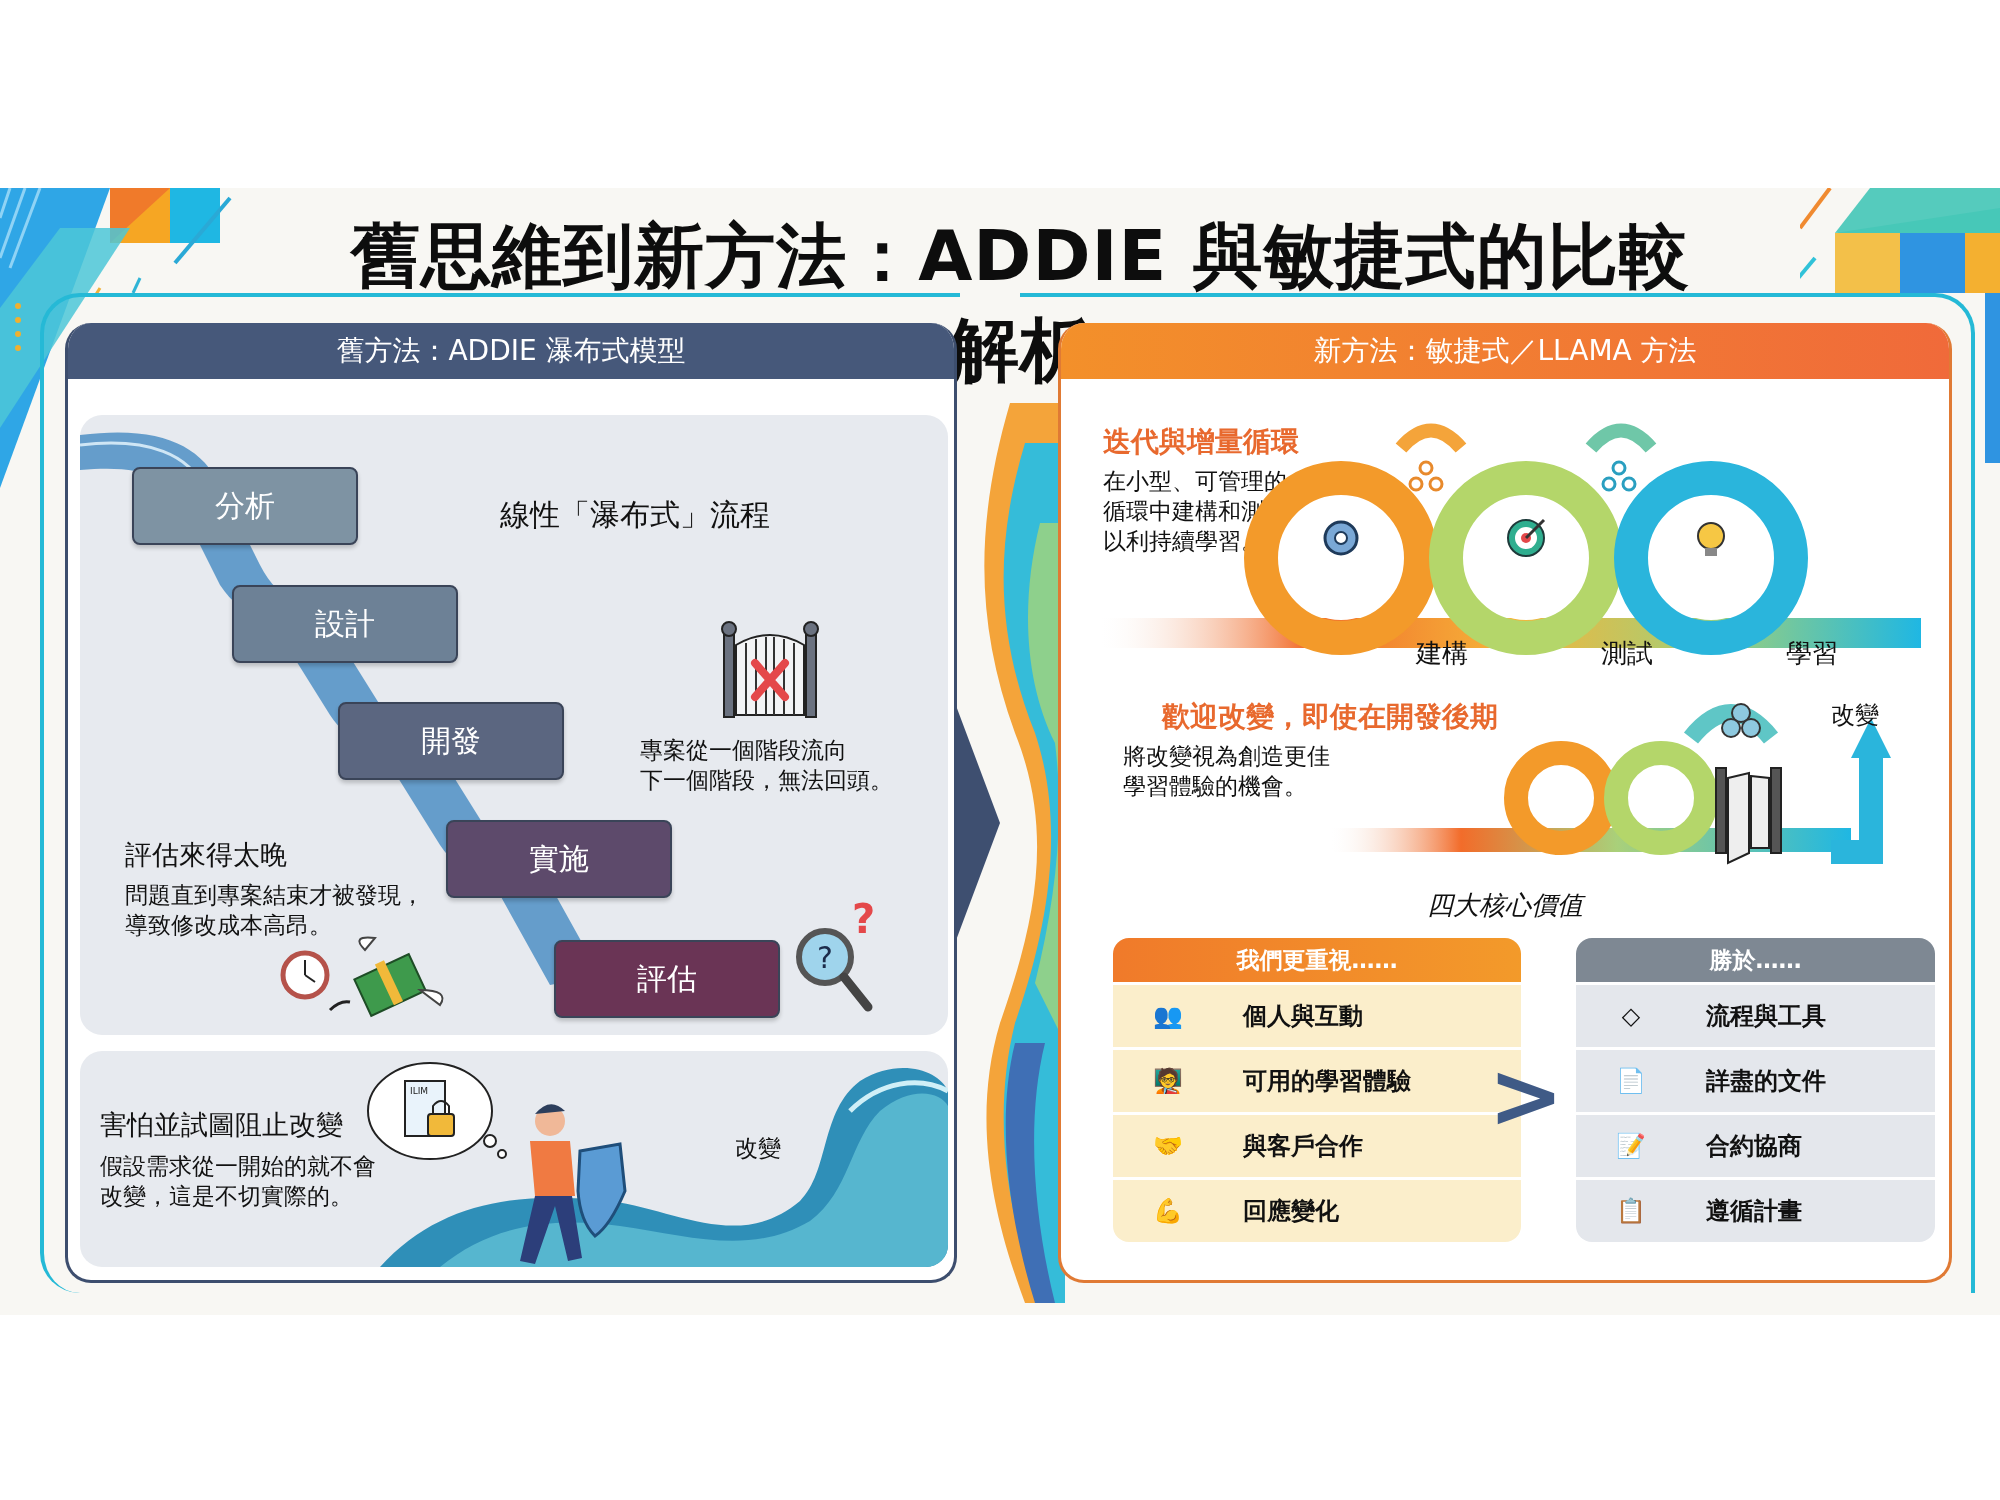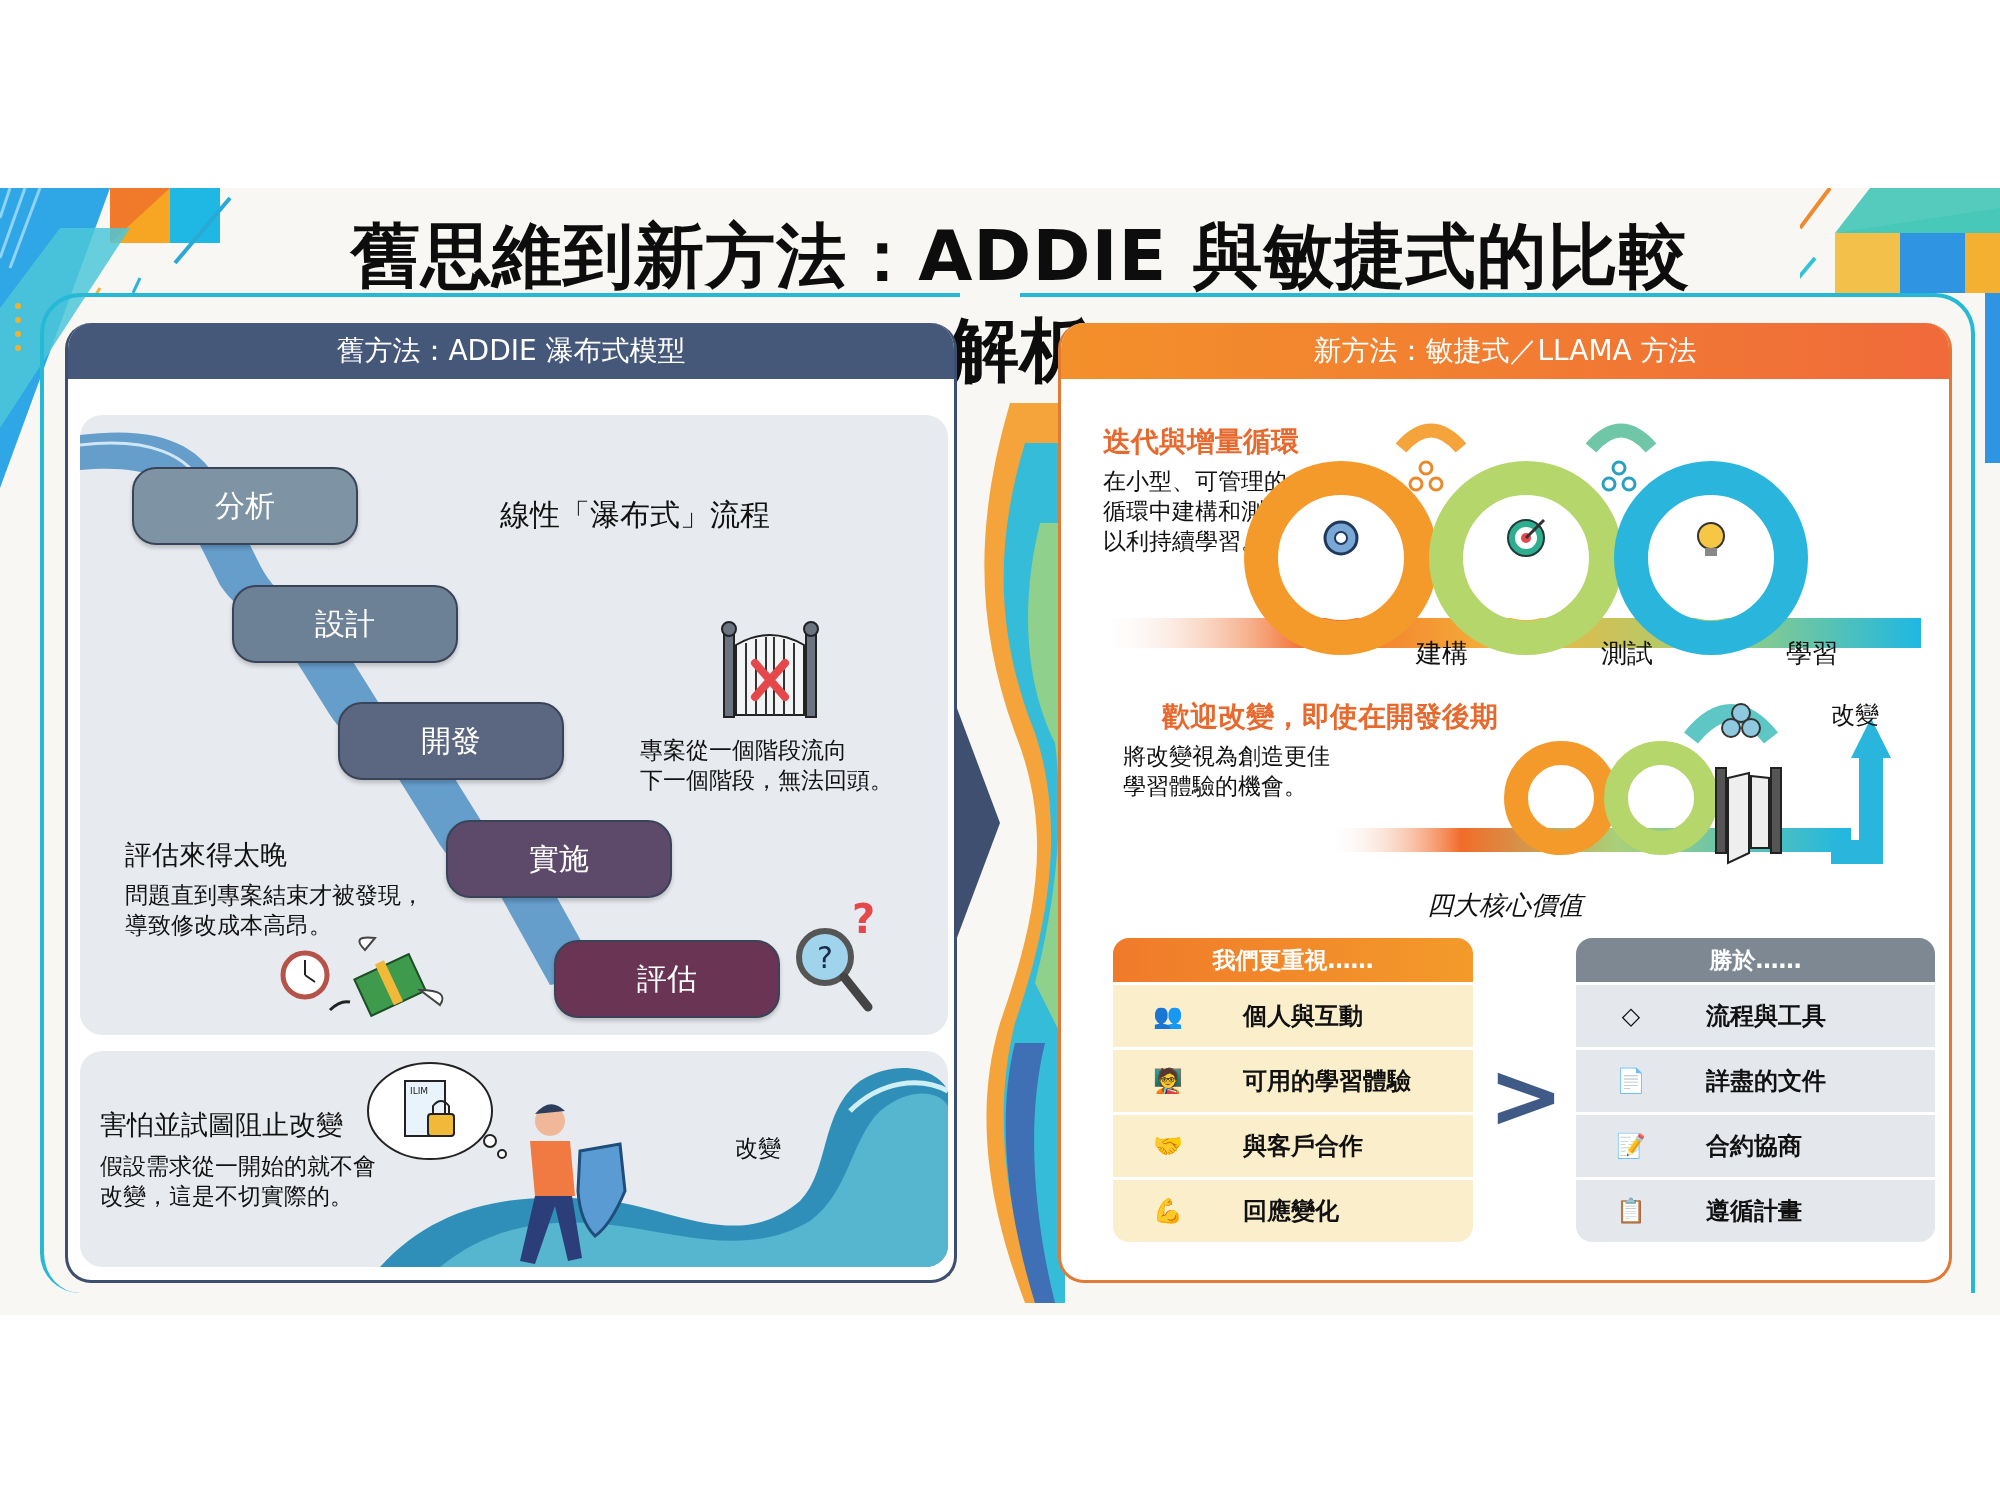--- a/index.html
+++ b/index.html
@@ -19,21 +19,21 @@
 .panel{position:absolute;background:#ffffff;border-radius:26px;overflow:hidden;}
 #panel-left{left:65px;top:135px;width:892px;height:960px;border:3px solid #3d4e6e;border-top:none;}
 #panel-right{left:1058px;top:135px;width:894px;height:960px;border:3px solid #e07a34;border-top:none;}
 .panel-header{position:absolute;left:0;top:0;width:100%;height:56px;color:#fff;font-size:28px;display:flex;align-items:center;justify-content:center;}
 #panel-left .panel-header{background:#46587a;}
 #panel-right .panel-header{background:linear-gradient(90deg,#f3902a,#f06a3a);}
 
 .card{position:absolute;background:#e7eaef;border-radius:22px;}
 #card-waterfall{left:12px;top:92px;width:868px;height:620px;}
 #card-fear{left:12px;top:728px;width:868px;height:216px;overflow:hidden;}
-.stage{position:absolute;width:226px;height:78px;border-radius:24px;color:#fff;font-size:30px;display:flex;align-items:center;justify-content:center;border:2px solid #3a4458;box-shadow:0 3px 4px rgba(0,0,0,.2);}
+.stage{position:absolute;width:226px;height:78px;border-radius:8px;color:#fff;font-size:30px;display:flex;align-items:center;justify-content:center;border:2px solid #3a4458;box-shadow:0 3px 4px rgba(0,0,0,.2);}
 .h-text{font-size:30px;color:#111;}
 .b-text{font-size:23px;color:#111;line-height:30px;}
 .orange-h{font-size:28px;color:#e8692e;font-weight:bold;}
 
 .river{position:absolute;}
 
 .cv-table{position:absolute;border-radius:16px;overflow:hidden;}
 .cv-head{height:44px;color:#fff;font-size:23px;display:flex;align-items:center;justify-content:center;font-weight:bold;}
 .cv-row{height:65px;display:flex;align-items:center;border-top:3px solid #fff;font-size:24px;font-weight:bold;color:#111;}
 .cv-icon{width:110px;display:flex;align-items:center;justify-content:center;}
@@ -289,21 +289,21 @@
       <g>
           <circle cx="410" cy="35" r="9" fill="#8ec9df" stroke="#333" stroke-width="2"></circle>
           <circle cx="400" cy="50" r="9" fill="#8ec9df" stroke="#333" stroke-width="2"></circle>
           <circle cx="420" cy="50" r="9" fill="#8ec9df" stroke="#333" stroke-width="2"></circle>
         </g>
     </svg>
     <div class="abs" style="left:770px;top:376px;font-size:24px;color:#111;">改變</div>
 
     <div class="abs" style="left:0;width:100%;top:565px;text-align:center;font-size:26px;color:#111;font-style:italic;">四大核心價值</div>
 
-    <div id="cv-left" class="cv-table" style="left:52px;top:615px;width:360px;">
+    <div id="cv-left" class="cv-table" style="left:52px;top:615px;width:408px;">
       <div class="cv-head" style="background:linear-gradient(90deg,#f07a2a,#f39a2a);">我們更重視……</div>
       <div class="cv-row">
           <span class="cv-icon">👥</span>
           <span class="cv-label">個人與互動</span>
         </div>
       <div class="cv-row">
           <span class="cv-icon">🧑‍🏫</span>
           <span class="cv-label">可用的學習體驗</span>
         </div>
       <div class="cv-row">

